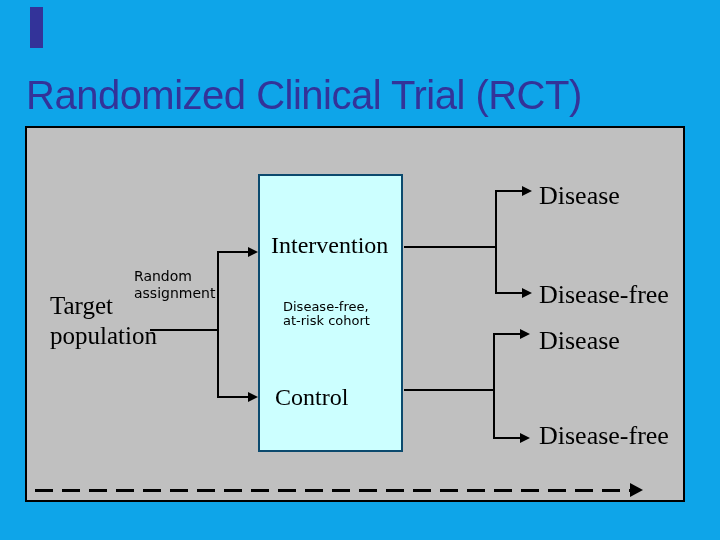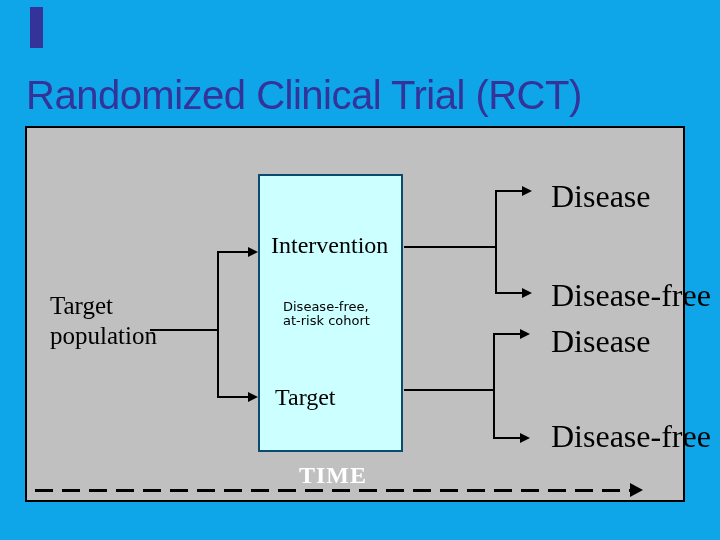--- a/index.html
+++ b/index.html
@@ -46,21 +46,21 @@
   .arrowhead{position:absolute;width:0;height:0;
              border-top:5px solid transparent;border-bottom:5px solid transparent;
              border-left:10px solid #000;}
   .ah-int{left:221px;top:119px;}
   .ah-ctl{left:221px;top:264px;}
   .ah-a1{left:495px;top:58px;}
   .ah-a2{left:495px;top:160px;}
   .ah-b1{left:493px;top:201px;}
   .ah-b2{left:493px;top:305px;}
 
-  .outcome{position:absolute;left:524px;font-size:32px;line-height:32px;white-space:nowrap;}
+  .outcome{position:absolute;left:512px;font-size:26px;line-height:32px;white-space:nowrap;}
   .disease-a{top:52px;}
   .disease-free-a{top:151px;}
   .disease-b{top:197px;}
   .disease-free-b{top:292px;}
 
   .time{position:absolute;left:226px;top:334px;width:160px;text-align:center;
         font-family:"Liberation Serif",serif;font-weight:bold;font-size:24px;line-height:26px;
         color:#fff;letter-spacing:1px;}
   .dashed-line{position:absolute;left:8px;top:361px;width:595px;height:3px;
         background:repeating-linear-gradient(90deg,#000 0 18px,transparent 18px 27px);}
@@ -73,50 +73,50 @@
 <div class="slide">
 
   <div class="accent-bar"></div>
 
   <h1 class="title">Randomized Clinical Trial (RCT)</h1>
 
   <div class="panel">
 
     <div class="txt serif target-pop">Target population</div>
 
+    <div class="txt sans random-assign">Random assignment</div>
 
     <div class="line pop-connector"></div>
     <div class="line left-vert"></div>
     <div class="line arr-int-line"></div>
     <div class="arrowhead ah-int"></div>
     <div class="line arr-ctl-line"></div>
     <div class="arrowhead ah-ctl"></div>
 
     <div class="cohort-box">
       <div class="txt serif intervention">Intervention</div>
       <div class="txt sans cohort-desc">Disease-free, at-risk cohort</div>
-      <div class="txt serif control">Target</div>
+      <div class="txt serif control">Control</div>
     </div>
 
     <div class="line line-i-out"></div>
     <div class="line bracket-a"></div>
     <div class="line arr-a1-line"></div>
     <div class="arrowhead ah-a1"></div>
     <div class="line arr-a2-line"></div>
     <div class="arrowhead ah-a2"></div>
     <div class="txt serif outcome disease-a">Disease</div>
     <div class="txt serif outcome disease-free-a">Disease-free</div>
 
     <div class="line line-c-out"></div>
     <div class="line bracket-b"></div>
     <div class="line arr-b1-line"></div>
     <div class="arrowhead ah-b1"></div>
     <div class="line arr-b2-line"></div>
     <div class="arrowhead ah-b2"></div>
     <div class="txt serif outcome disease-b">Disease</div>
     <div class="txt serif outcome disease-free-b">Disease-free</div>
 
-    <div class="time">TIME</div>
     <div class="dashed-line"></div>
     <div class="arrowhead ah-time"></div>
 
   </div>
 </div>
 
 </body></html>

